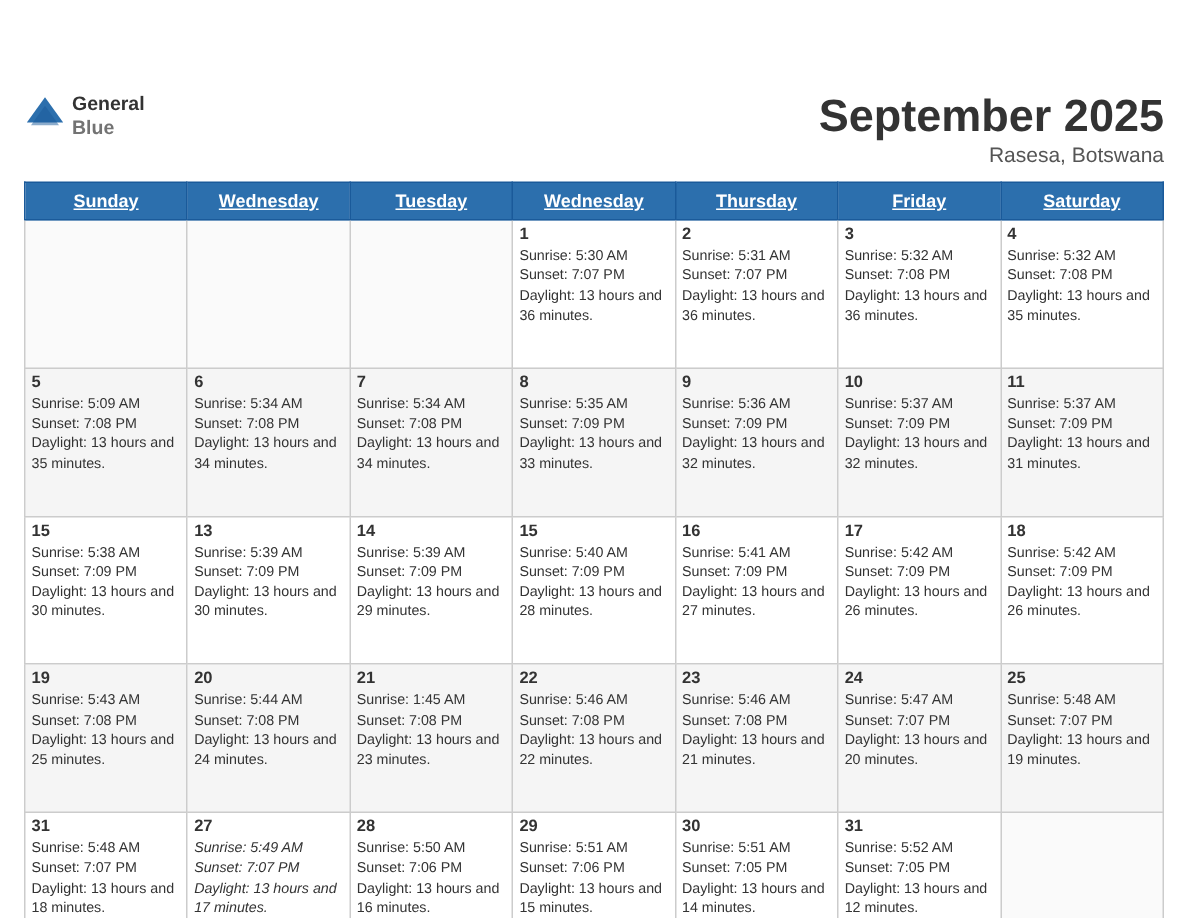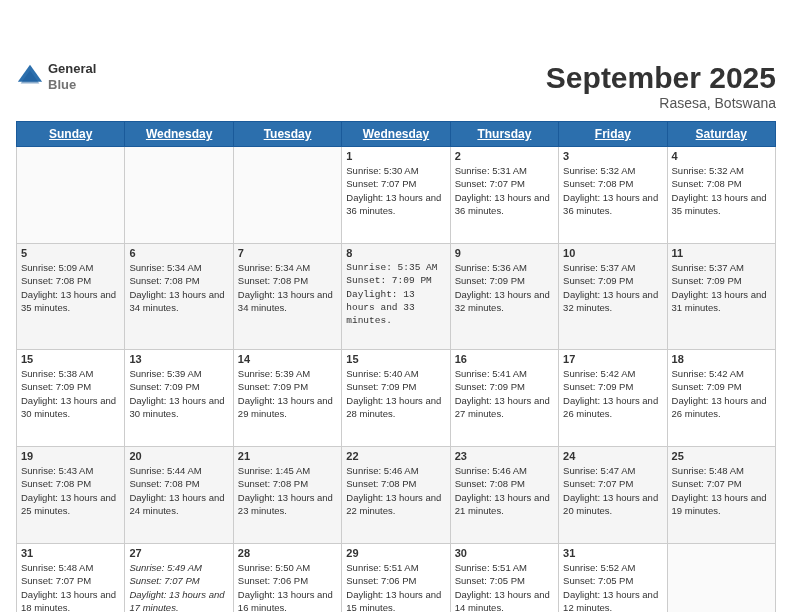--- a/index.html
+++ b/index.html
@@ -176,21 +176,21 @@
 Daylight: 13 hours and 34 minutes.</div>
           </td>
           <td>
             <span class="day-num">7</span>
             <div class="day-info" style="white-space: pre-line;">Sunrise: 5:34 AM
 Sunset: 7:08 PM
 Daylight: 13 hours and 34 minutes.</div>
           </td>
           <td>
             <span class="day-num">8</span>
-            <div class="day-info" style="white-space: pre-line; font-family: Liberation Mono, monospace;">Sunrise: 5:35 AM
+            <div class="day-info" style="white-space: pre-line;">Sunrise: 5:35 AM
 Sunset: 7:09 PM
 Daylight: 13 hours and 33 minutes.</div>
           </td>
           <td>
             <span class="day-num">9</span>
             <div class="day-info" style="white-space: pre-line;">Sunrise: 5:36 AM
 Sunset: 7:09 PM
 Daylight: 13 hours and 32 minutes.</div>
           </td>
           <td>

